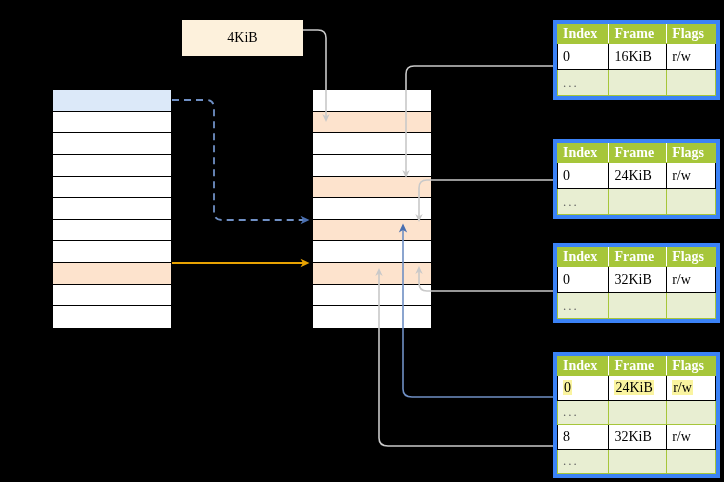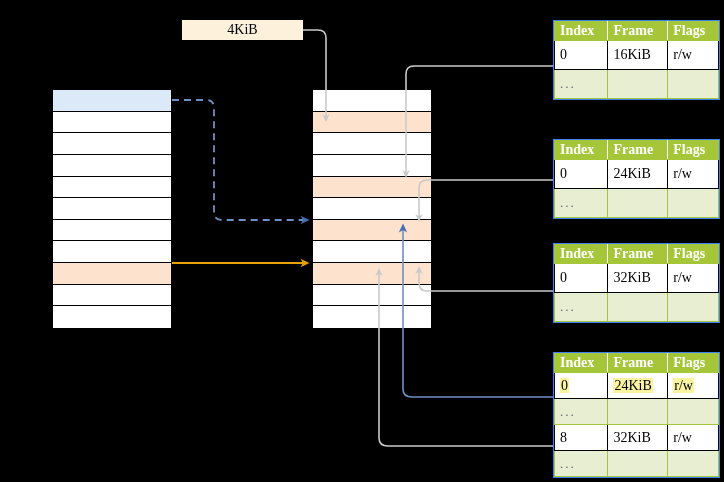--- a/index.html
+++ b/index.html
@@ -14,42 +14,42 @@
   .memrow.blue{background:#dce9f9;}
   .memrow.peach{background:#fde3cd;}
 
   
   .sizelabel{position:absolute;background:#fdf1dc;color:#000;
              font-size:14px;line-height:1;display:flex;align-items:center;
              justify-content:center;box-sizing:border-box;}
 
   
   .ptable{position:absolute;border-collapse:collapse;
-          border:1px solid #3b82f6;box-sizing:border-box;background:#fff;}
+          border:4px solid #3b82f6;box-sizing:border-box;background:#fff;}
   .ptable table{border-collapse:collapse;width:100%;height:100%;}
   .ptable th{background:#a6c63a;color:#fff;font-weight:bold;font-size:14px;
              text-align:left;padding:1px 5px;border:1px solid #a6c63a;
              border-right-color:#fff;white-space:nowrap;}
   .ptable th:last-child{border-right-color:#a6c63a;margin-top:31px;}
   .ptable td{background:#fff;color:#000;font-size:14px;padding:1px 5px;
              border:1px solid #000;white-space:nowrap;vertical-align:middle;}
   .ptable tr.dots td{background:#e8eed2;border-color:#a6c63a;color:#555;
                      letter-spacing:2px;}
   .ptable tr.dots td .dotmark{color:#666;font-size:13px;}
   .hl{background:#faf4a0;padding:0 1px;}
 
   svg.overlay{position:absolute;left:0;top:0;width:724px;height:482px;
               pointer-events:none;}
 </style>
 </head>
 <body>
 
 <div id="stage">
 
-  <div class="sizelabel" id="sizelabel" style="left:182px;top:20px;width:121px;height:20px;">4KiB</div>
+  <div class="sizelabel" id="sizelabel" style="left:182px;top:20px;width:121px;height:36px;">4KiB</div>
 
   <div class="memcol" id="leftcol" style="left:52px;top:89px;width:120px;height:240px;">
       <div class="memrow blue" style="height: 9.09091%;"></div>
       <div class="memrow" style="height: 9.09091%;"></div>
       <div class="memrow" style="height: 9.09091%;"></div>
       <div class="memrow" style="height: 9.09091%;"></div>
       <div class="memrow" style="height: 9.09091%;"></div>
       <div class="memrow" style="height: 9.09091%;"></div>
       <div class="memrow" style="height: 9.09091%;"></div>
       <div class="memrow" style="height: 9.09091%;"></div>

